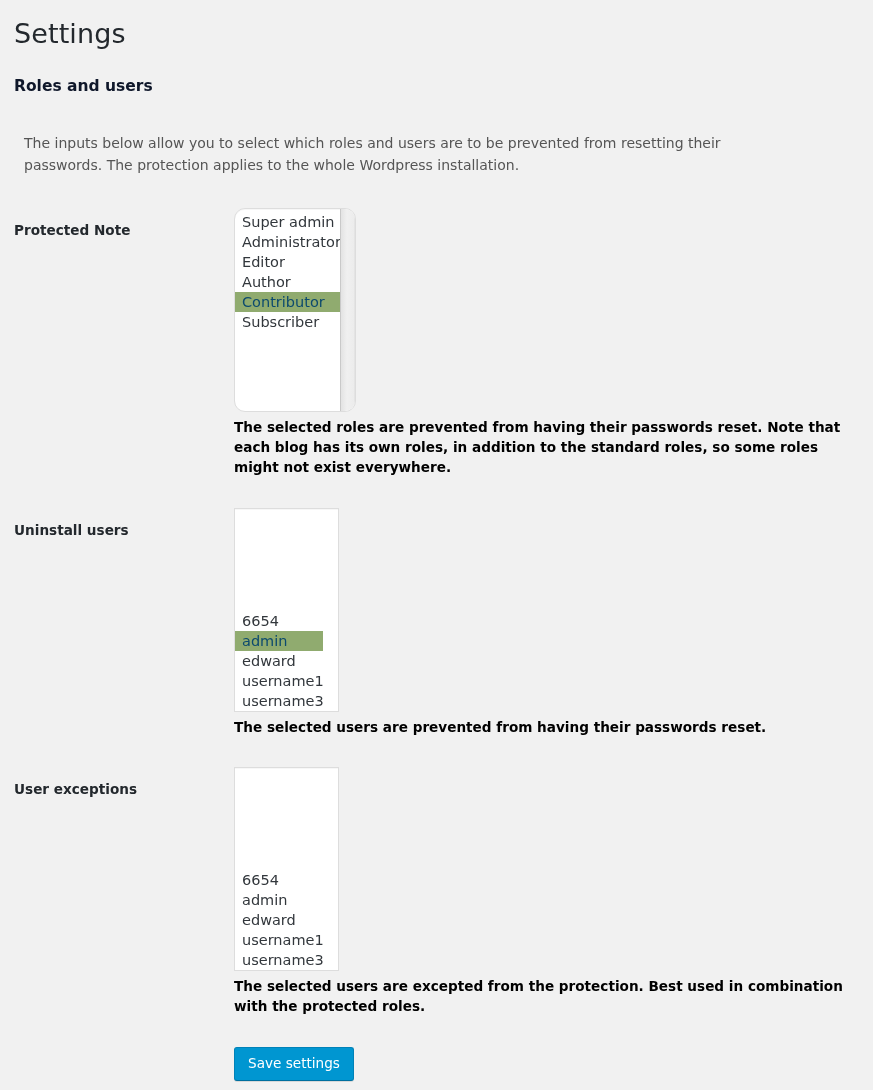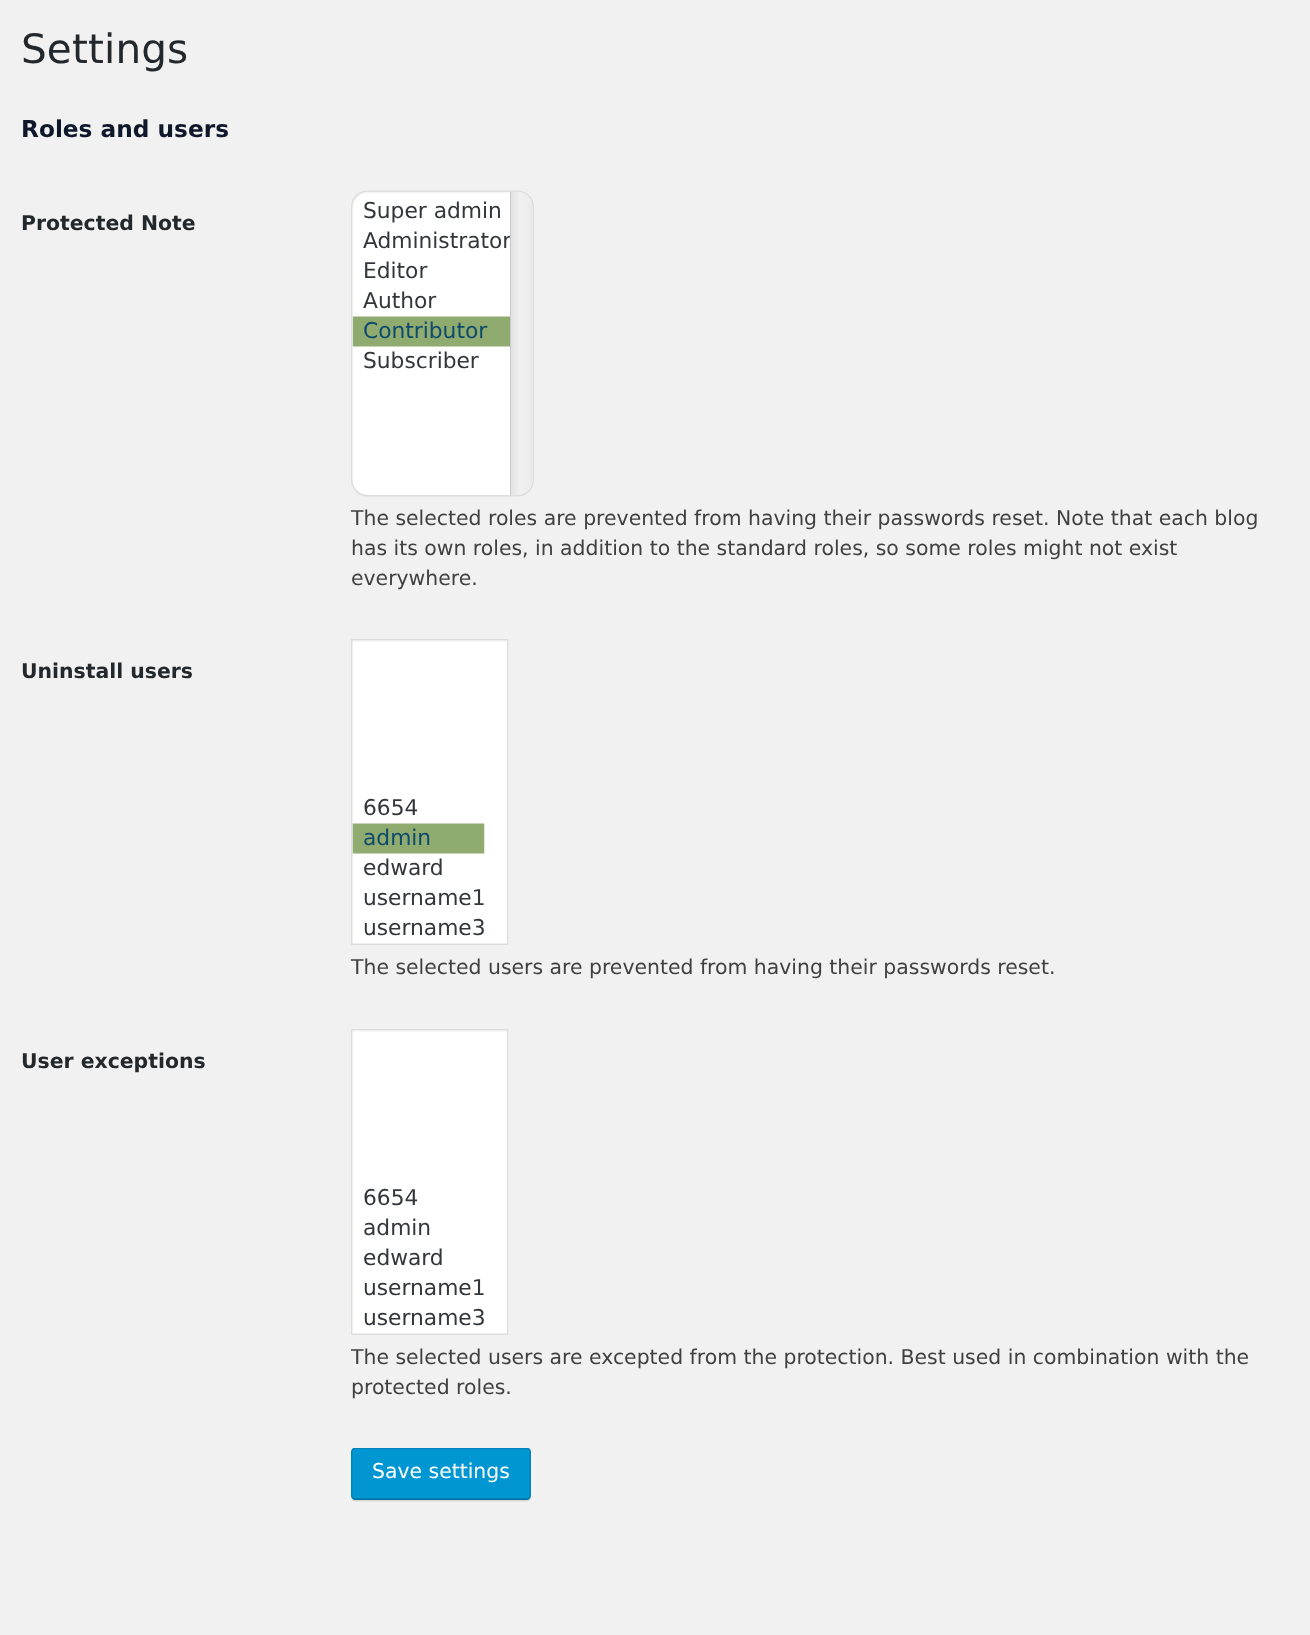--- a/index.html
+++ b/index.html
@@ -117,23 +117,24 @@
     background: linear-gradient(to right, #c9c9c9 0px, #c9c9c9 1px, #e3e3e3 1px, #f0f0f0 7px, #ececec 14px, #dcdcdc 15px);
     border-left: 0;
   }
 
   .roles-box { width: 122px; height: 204px; border-radius: 11px; }
   .users-box { width: 105px; height: 204px; align-items: flex-end; }
 
   .desc {
     font-size: 13.6px;
     line-height: 1.45;
-    color: #404040;
+    color: #000000;
     margin: 6px 0 0 0;
     max-width: 645px;
+    font-weight: bold;
   }
 
   
   .submit-row td { padding-top: 4px; padding-bottom: 0; }
   .btn-primary {
     display: inline-block;
     background: #0096d1;
     border: 1px solid #0082b8;
     border-bottom-color: #006f9e;
     border-radius: 3px;
@@ -149,20 +150,21 @@
 </head>
 <body>
 
 <div class="wrap">
 
   <h1 class="page-title">Settings</h1>
 
 
   <h2 class="section-title">Roles and users</h2>
 
+  <p class="intro">The inputs below allow you to select which roles and users are to be prevented from resetting their passwords. The protection applies to the whole Wordpress installation.</p>
 
   <table class="form">
     <tbody>
 
       <tr>
         <th>Protected Note</th>
         <td>
           <div class="listbox roles-box">
             <div class="options">
               <div class="opt">Super admin</div>

